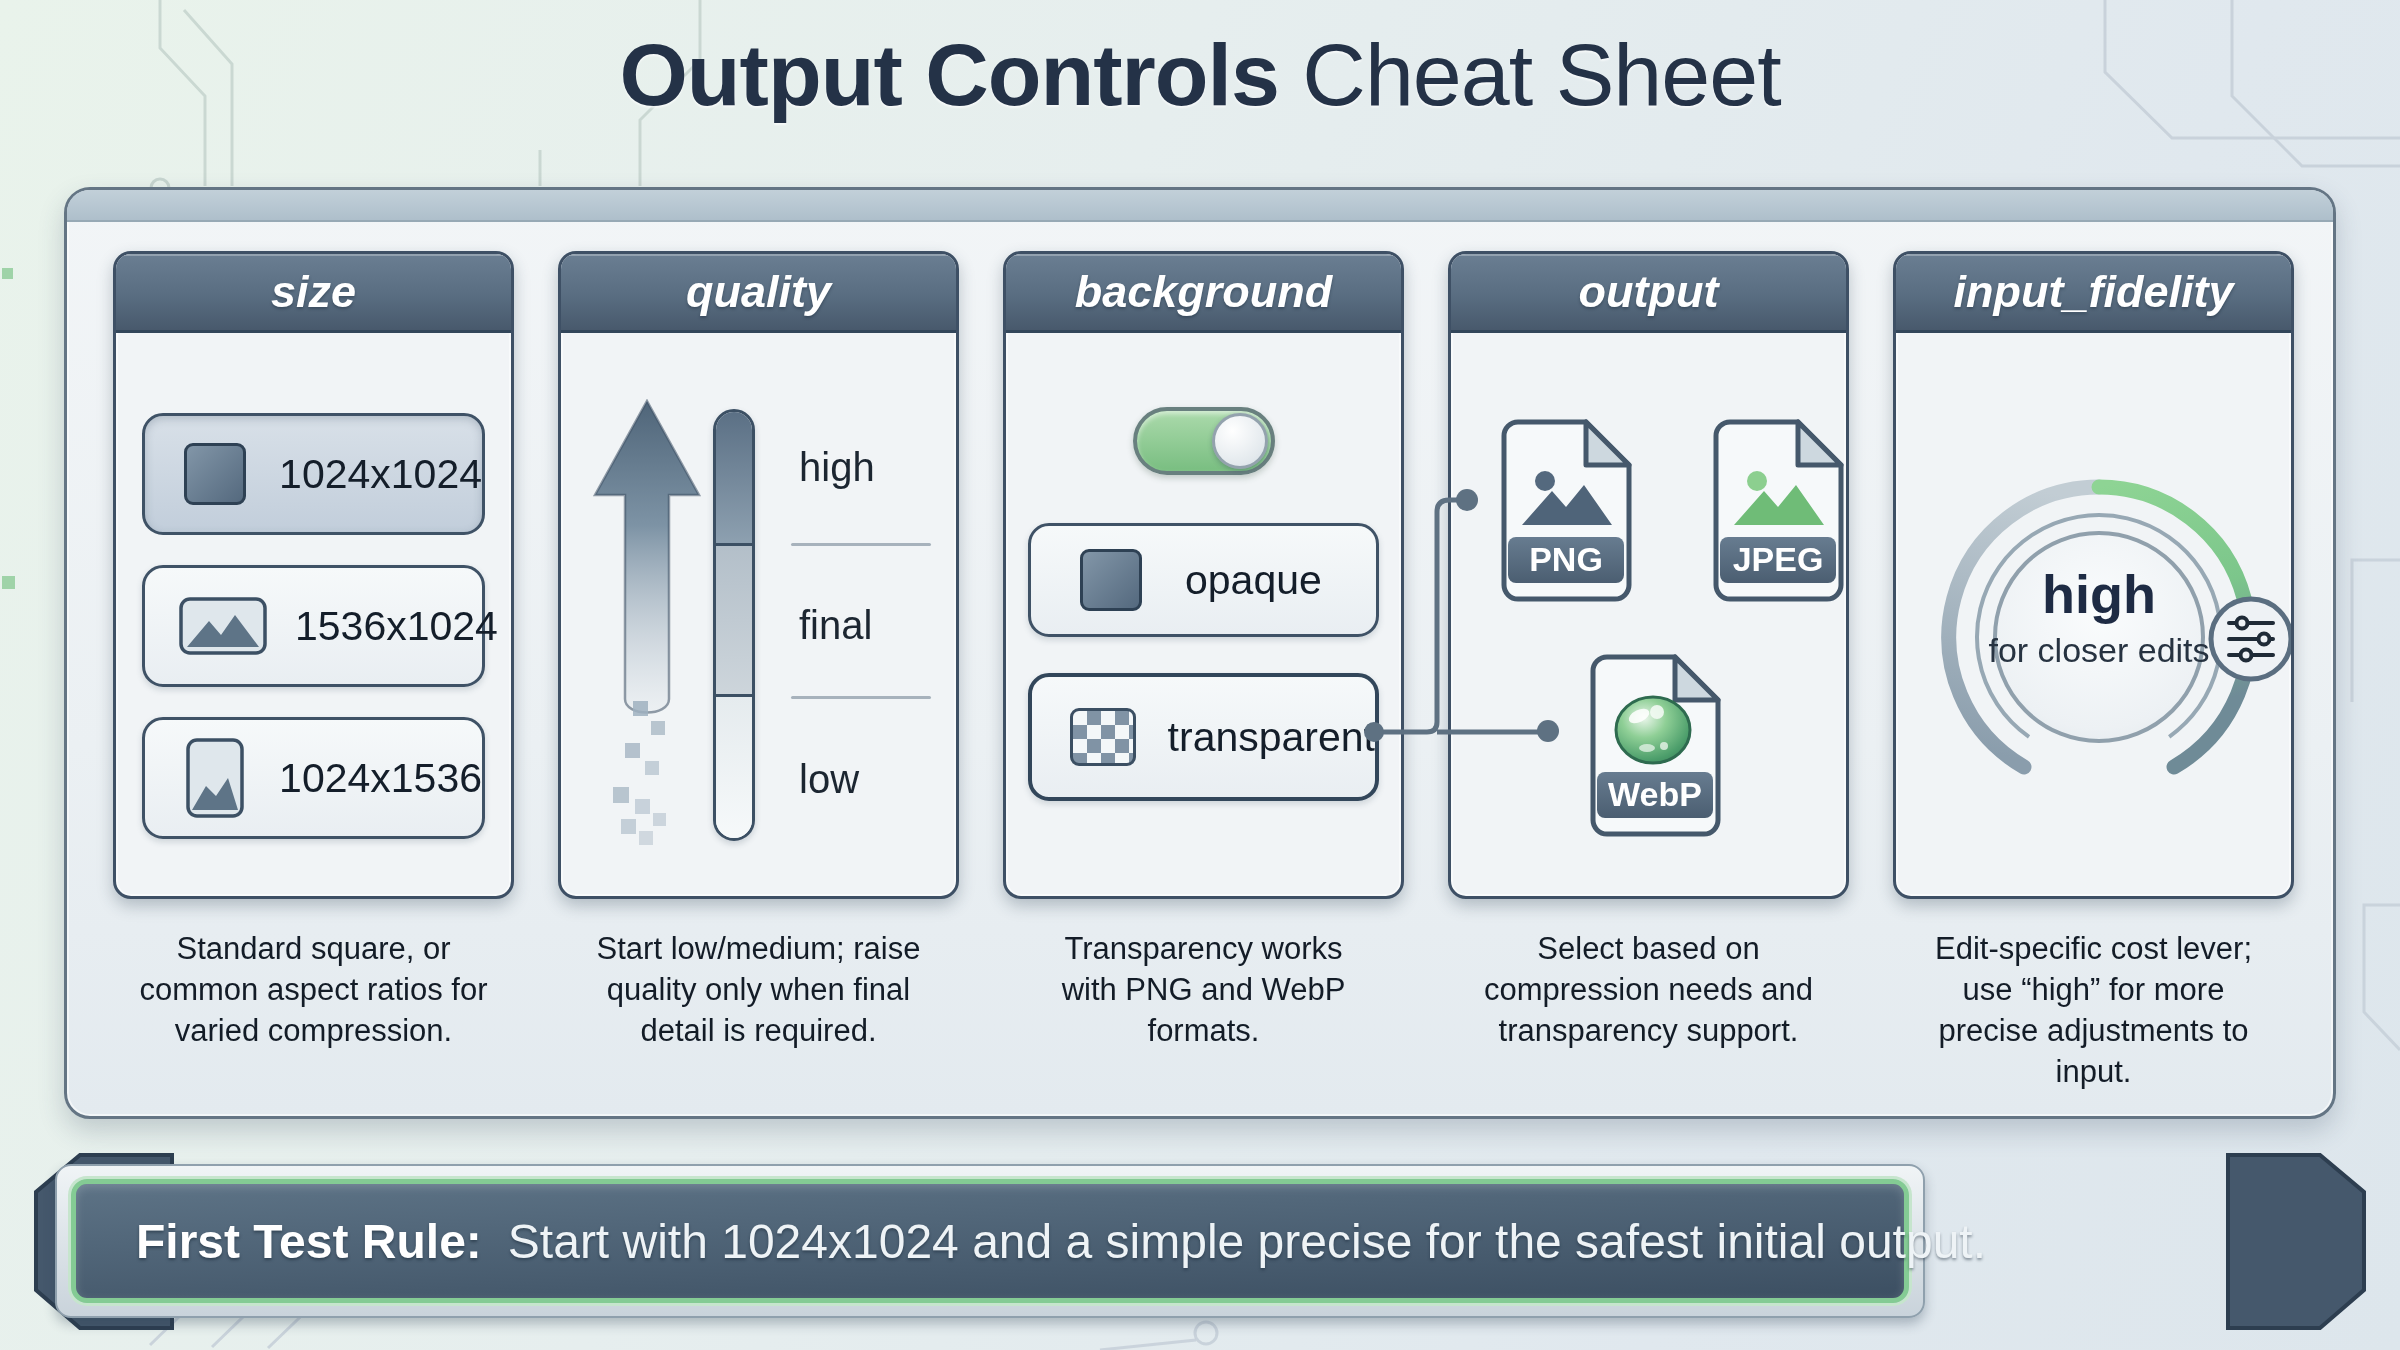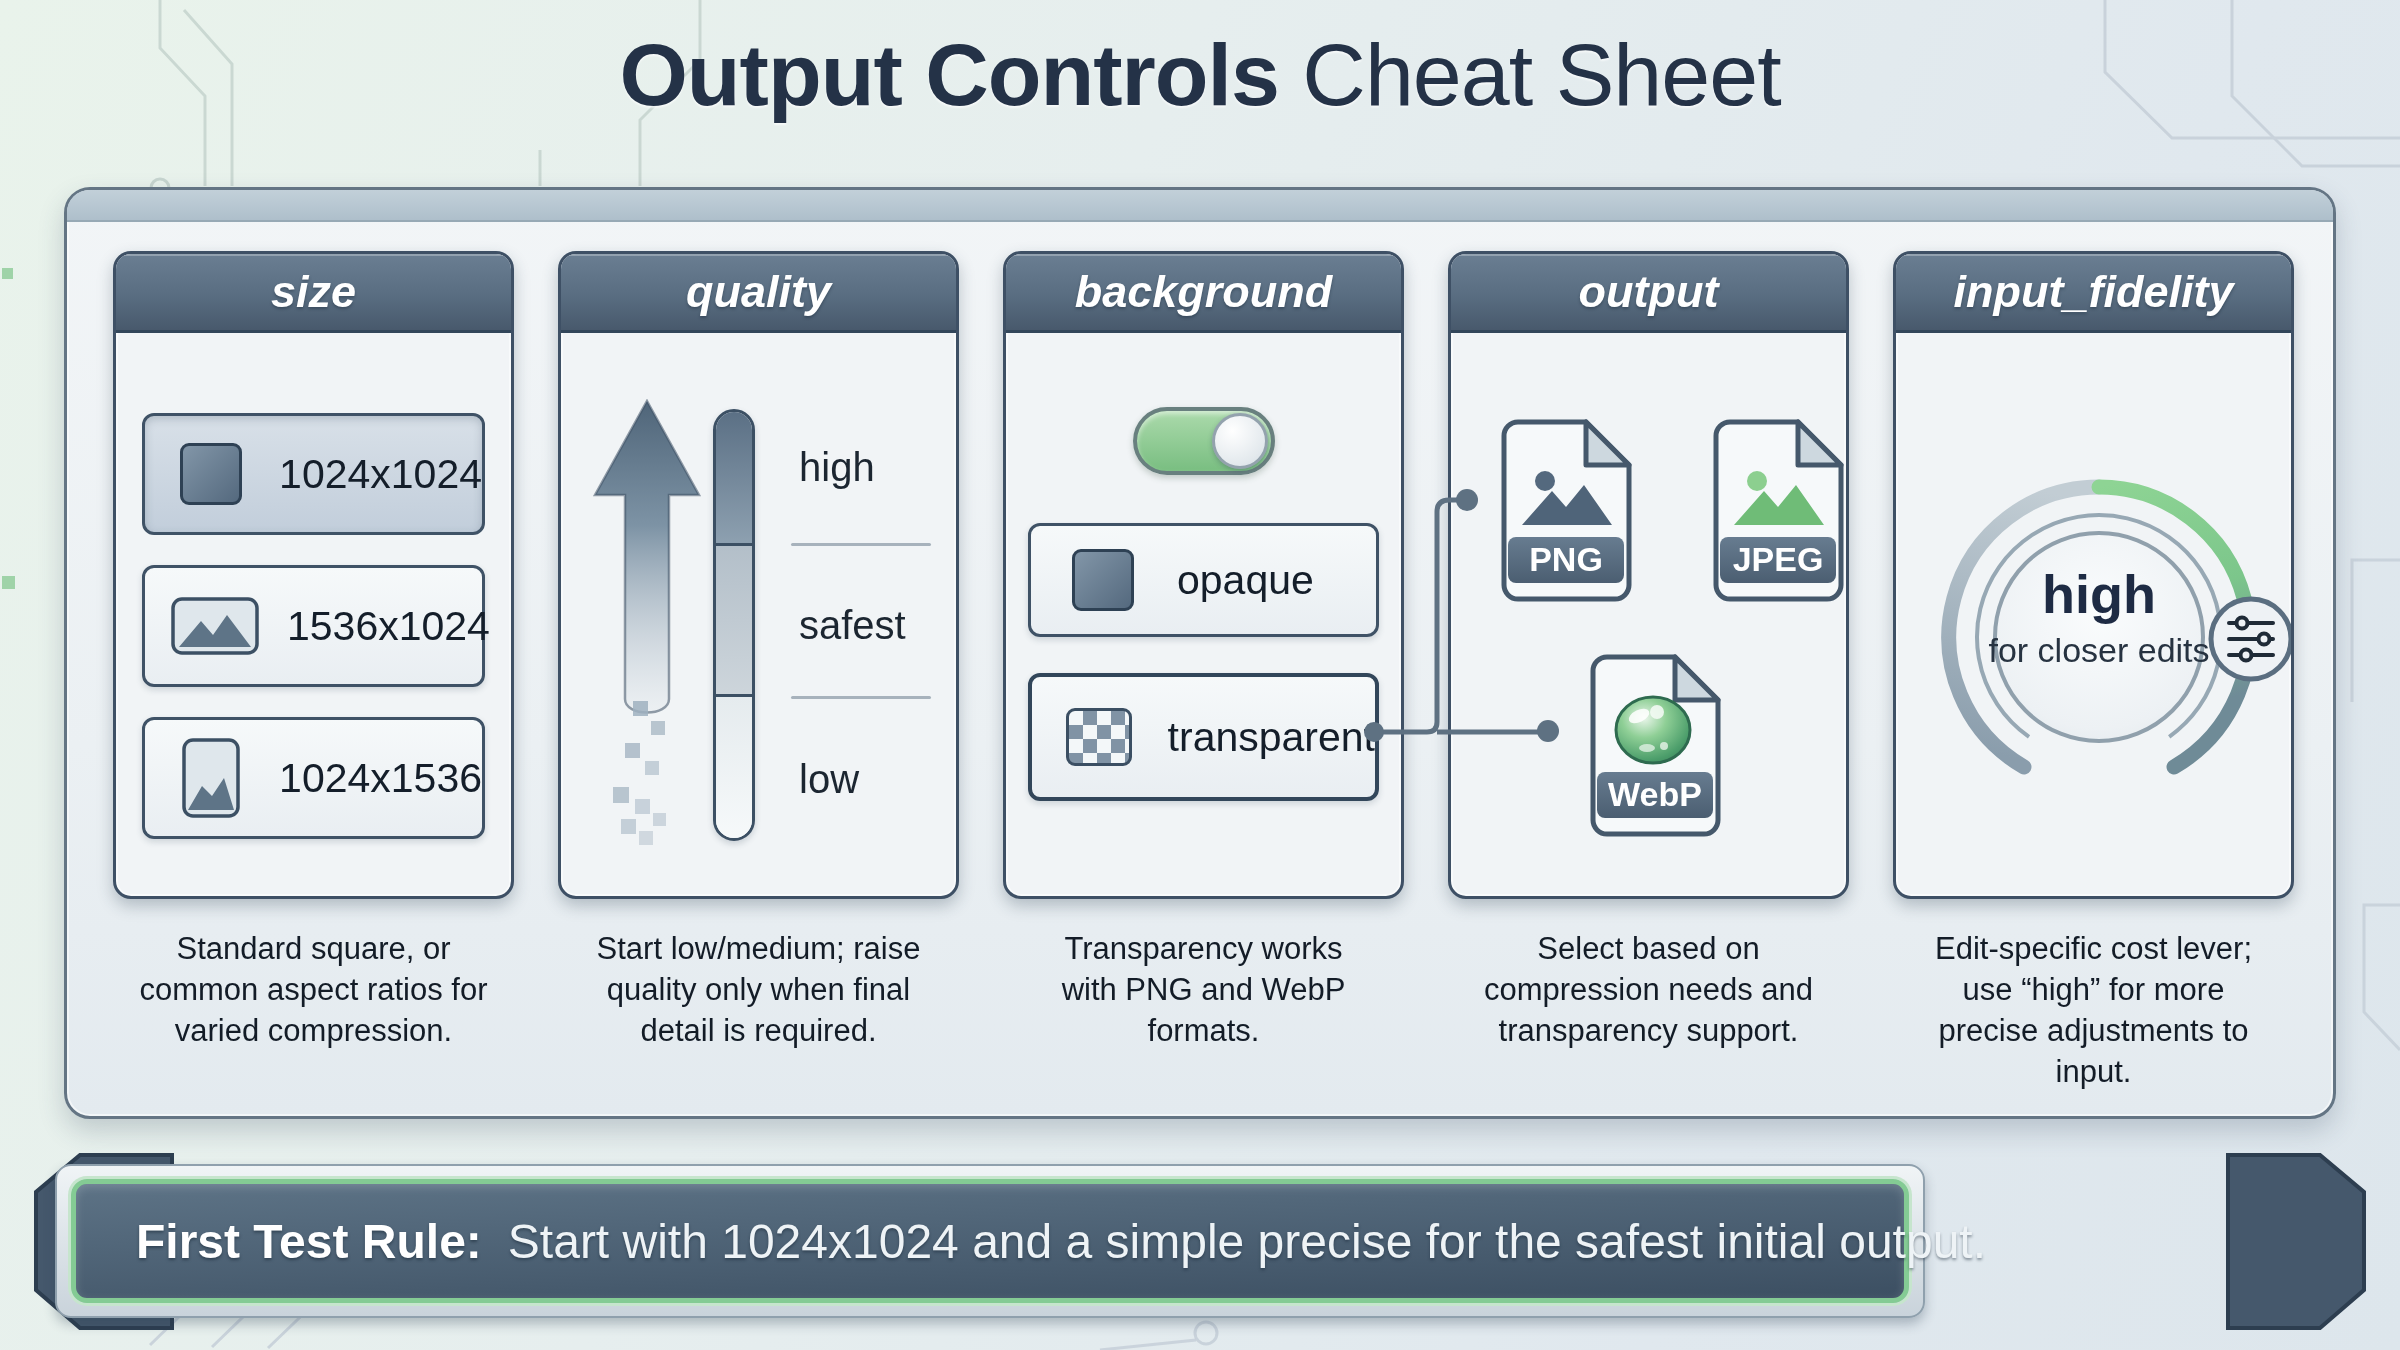--- a/index.html
+++ b/index.html
@@ -57,23 +57,23 @@
   .card-body{ position:relative; height:566px; }
 
   .caption{
     margin:30px auto 0; text-align:center;
     font-size:31px; line-height:1.32; color:#131c27; font-weight:400;
   }
 
   
   .size-rows{ position:absolute; inset:0; padding:80px 26px 0; display:flex; flex-direction:column; gap:30px; }
   .opt-row{
-    height:122px; border:3px solid #3f5266; border-radius:12px;
+    height:122px; border:3px solid #3f5266; border-radius:21px;
     background:linear-gradient(#f6f9fa,#e9eef2);
-    display:flex; align-items:center; gap:28px; padding-left:26px;
+    display:flex; align-items:center; gap:28px; padding-left:34px;
     box-shadow:0 3px 6px rgba(50,70,90,.18);
   }
   .opt-row.selected{
     background:linear-gradient(#d8e0e8,#c2cedb);
     box-shadow:inset 0 3px 8px rgba(60,80,100,.25);
   }
   .opt-icon-box{ width:92px; display:flex; justify-content:center; }
   .swatch-square{
     width:62px; height:62px; border-radius:9px; border:3px solid #2e4154;
     background:linear-gradient(135deg,#8296a8,#54697e);
@@ -265,21 +265,21 @@
                 <rect x="48" y="432" width="14" height="14" opacity="0.4"></rect>
               </g>
             </svg>
             <div class="q-capsule">
               <div class="q-seg-high"></div>
               <div class="q-seg-med"></div>
               <div class="q-seg-low"></div>
             </div>
             <span class="q-label" style="top:112px;">high</span>
             <div class="q-div" style="top:210px;"></div>
-            <span class="q-label" style="top:270px;">safest</span>
+            <span class="q-label" style="top:270px;">final</span>
             <div class="q-div" style="top:363px;"></div>
             <span class="q-label" style="top:424px;">low</span>
           </div>
         </div>
         <p class="caption" style="max-width:372px;">Start low/medium; raise quality only when final detail is required.</p>
       </div>
 
       <div class="col">
         <div class="card">
           <div class="card-header">background</div>

